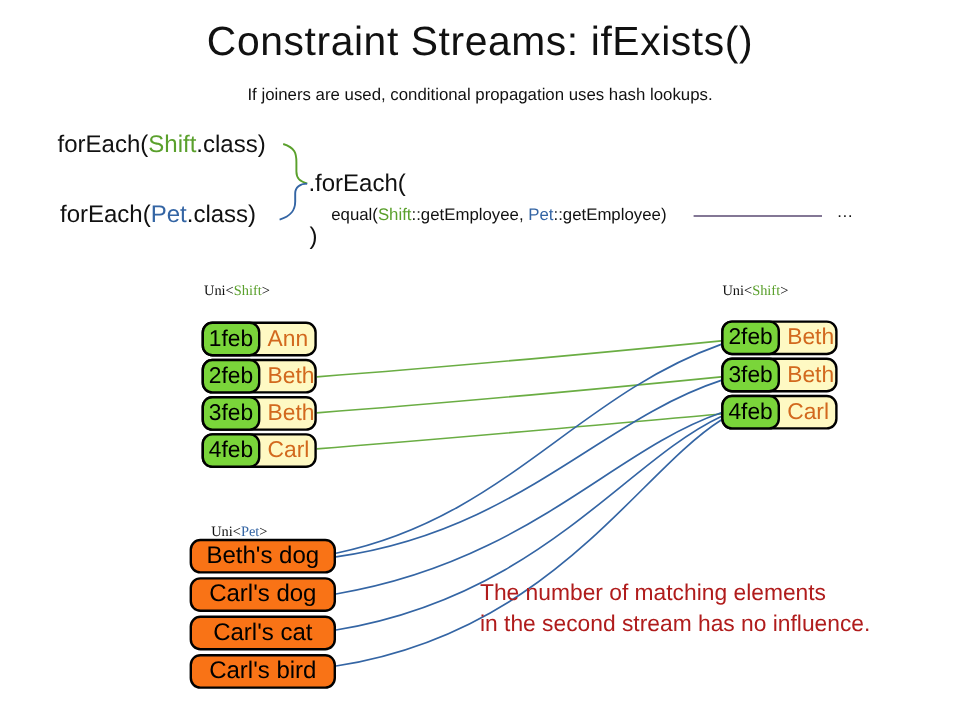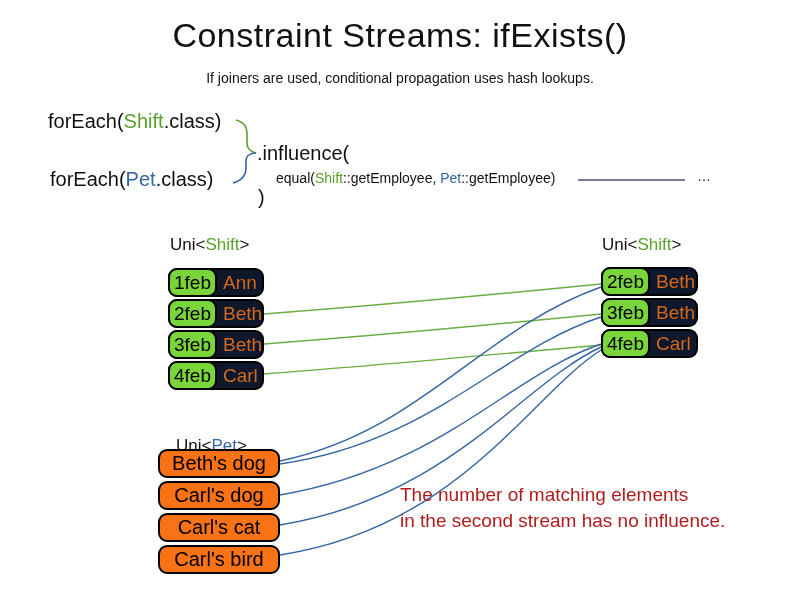--- a/index.html
+++ b/index.html
@@ -25,26 +25,26 @@
     left: 0; top: 70px; width: 800px;
     text-align: center;
     font-size: 14px;
   }
 
   .code { font-size: 20px; white-space: nowrap; }
   .code-small { font-size: 14px; white-space: nowrap; }
   .green-txt { color: #5aa02c; }
   .blue-txt  { color: #3465a4; }
 
-  .uni-label { font-size: 17px; white-space: nowrap; }
+  .uni-label { font-size: 12px; white-space: nowrap; font-family: Liberation Serif, serif; }
 
   .shift-row {
     box-sizing: border-box;
     height: 29px;
-    background: #0f172a;
+    background: #fef9c3;
     border: 2px solid #000;
     border-radius: 9px;
     display: flex;
     align-items: center;
     margin-bottom: 2px;
     font-size: 19px;
   }
   .date-cell {
     box-sizing: border-box;
     flex: 0 0 49px;
@@ -102,21 +102,21 @@
   <path d="M280,555 C460,527 530,395 601,350" fill="none" stroke="#3465a4" stroke-width="1.4"></path>
 </svg>
 
 <div class="abs title layer">Constraint Streams: ifExists()</div>
 <div class="abs subtitle layer">If joiners are used, conditional propagation uses hash lookups.</div>
 
 <div class="abs code layer" style="left:48px; top:110px;"><span>forEach(</span><span class="green-txt">Shift</span><span>.class)</span></div>
 
 <div class="abs code layer" style="left:50px; top:168px;"><span>forEach(</span><span class="blue-txt">Pet</span><span>.class)</span></div>
 
-<div class="abs code layer" style="left:257px; top:142px;">.influence(</div>
+<div class="abs code layer" style="left:257px; top:142px;">.forEach(</div>
 
 <div class="abs code-small layer" style="left:276px; top:170px;"><span>equal(</span><span class="green-txt">Shift</span><span>::getEmployee, </span><span class="blue-txt">Pet</span><span>::getEmployee)</span></div>
 
 <div class="abs code layer" style="left:258px; top:186px;">)</div>
 
 <div class="abs code-small layer" style="left:697px; top:168px;">…</div>
 
 <div class="abs uni-label layer" style="left:170px; top:235px;"><span>Uni&lt;</span><span class="green-txt">Shift</span><span>&gt;</span></div>
 
 <div class="abs layer" style="left:168px; top:268px; width:96px;">

